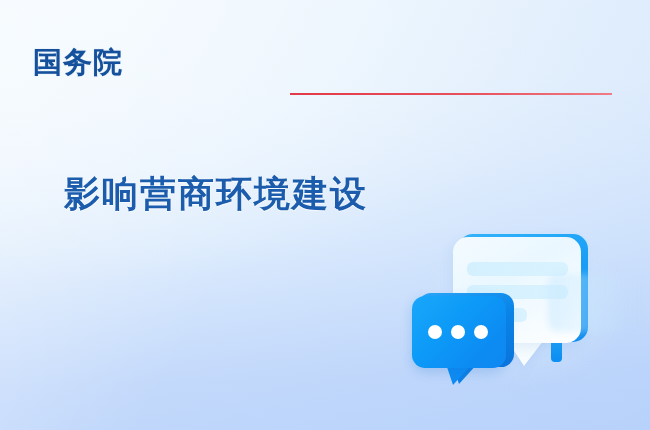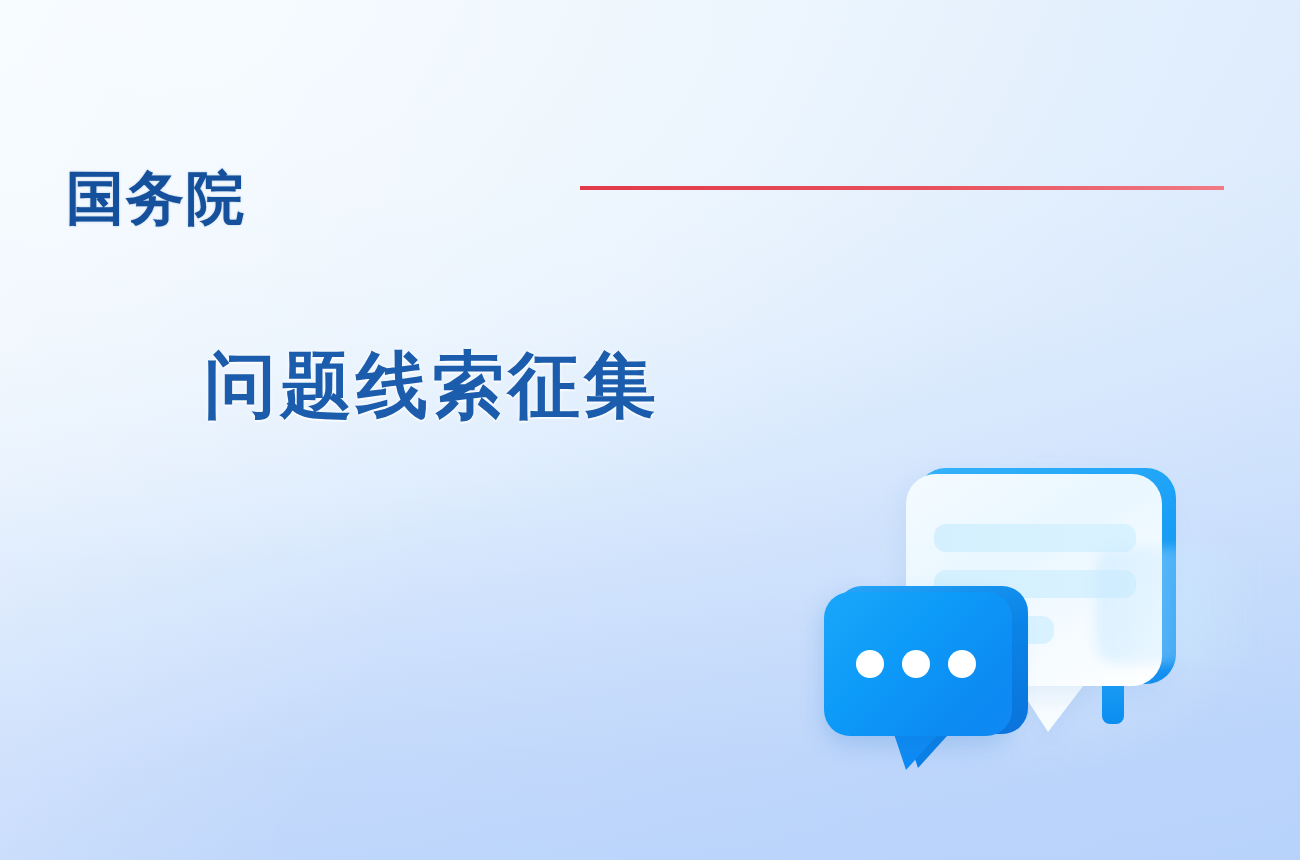--- a/index.html
+++ b/index.html
@@ -36,24 +36,24 @@
     position: absolute;
     inset: 0;
     background: linear-gradient(118deg, rgba(255,255,255,0.45) 0%, rgba(255,255,255,0) 42%, rgba(168,200,250,0.30) 100%);
     pointer-events: none;
   }
 
   
   .header {
     position: absolute;
     left: 33px;
-    top: 72px;
+    top: 41px;
     height: 42px;
     display: flex;
-    align-items: flex-end;
+    align-items: center;
   }
   .gov-word {
     font-family: "DejaVu Sans", "Liberation Sans", sans-serif;
     font-size: 29px;
     font-weight: 700;
     letter-spacing: 1px;
     color: #14509b;
     line-height: 1;
     white-space: nowrap;
     text-shadow: 0 0 1px rgba(20,80,155,0.35);
@@ -249,21 +249,21 @@
 <div class="banner">
 
   <div class="bg-wash"></div>
 
   <div class="header">
     <div class="gov-word">国务院</div>
   </div>
   <div class="rule"></div>
 
   <div class="headline">
-    <div class="headline-line">问题线索征集</div>
+    <div class="headline-line">影响营商环境建设</div>
   </div>
 
   <div class="illo">
     <div class="illo-glow"></div>
 
     <div class="big-bubble-rim"></div>
     <div class="big-bubble-rim-tail"></div>
     <div class="big-bubble-tail"></div>
     <div class="big-bubble"></div>
     <div class="big-bubble-bar bar-1"></div>

